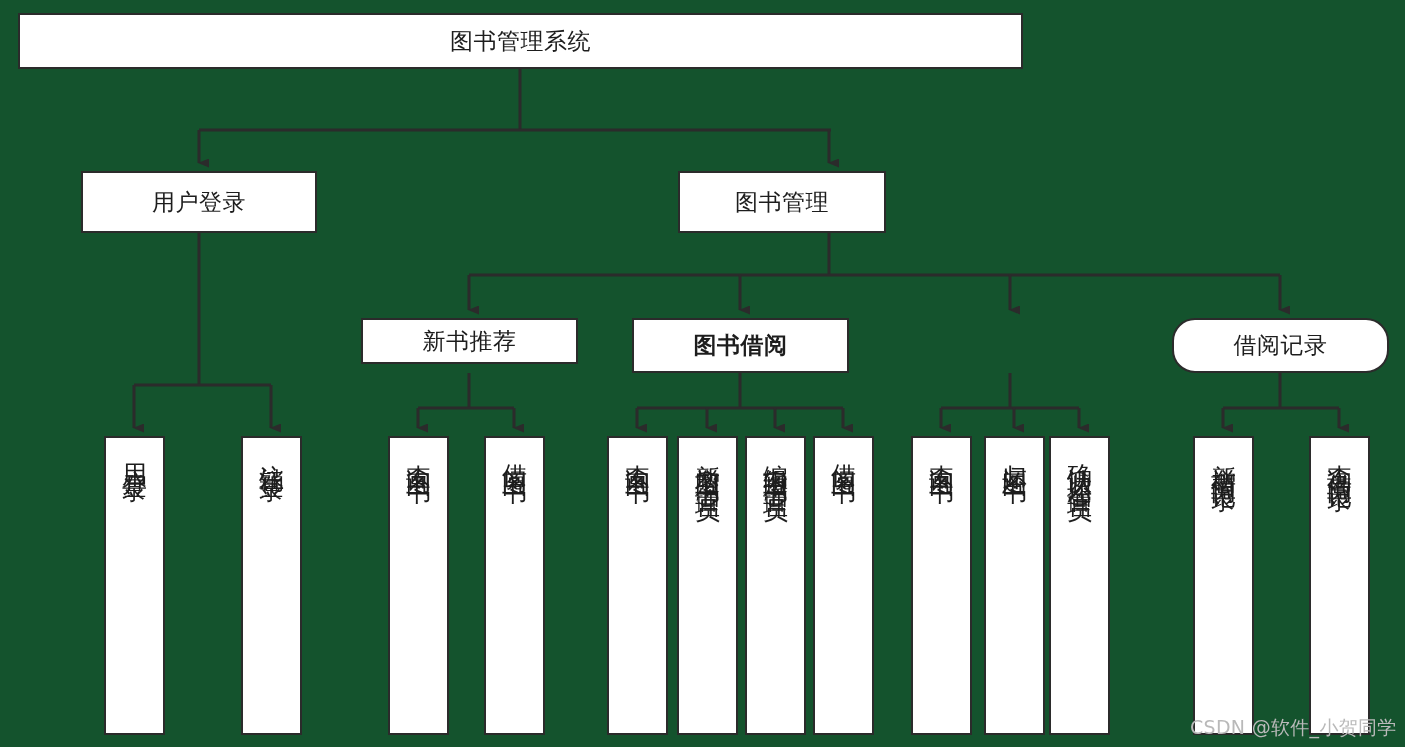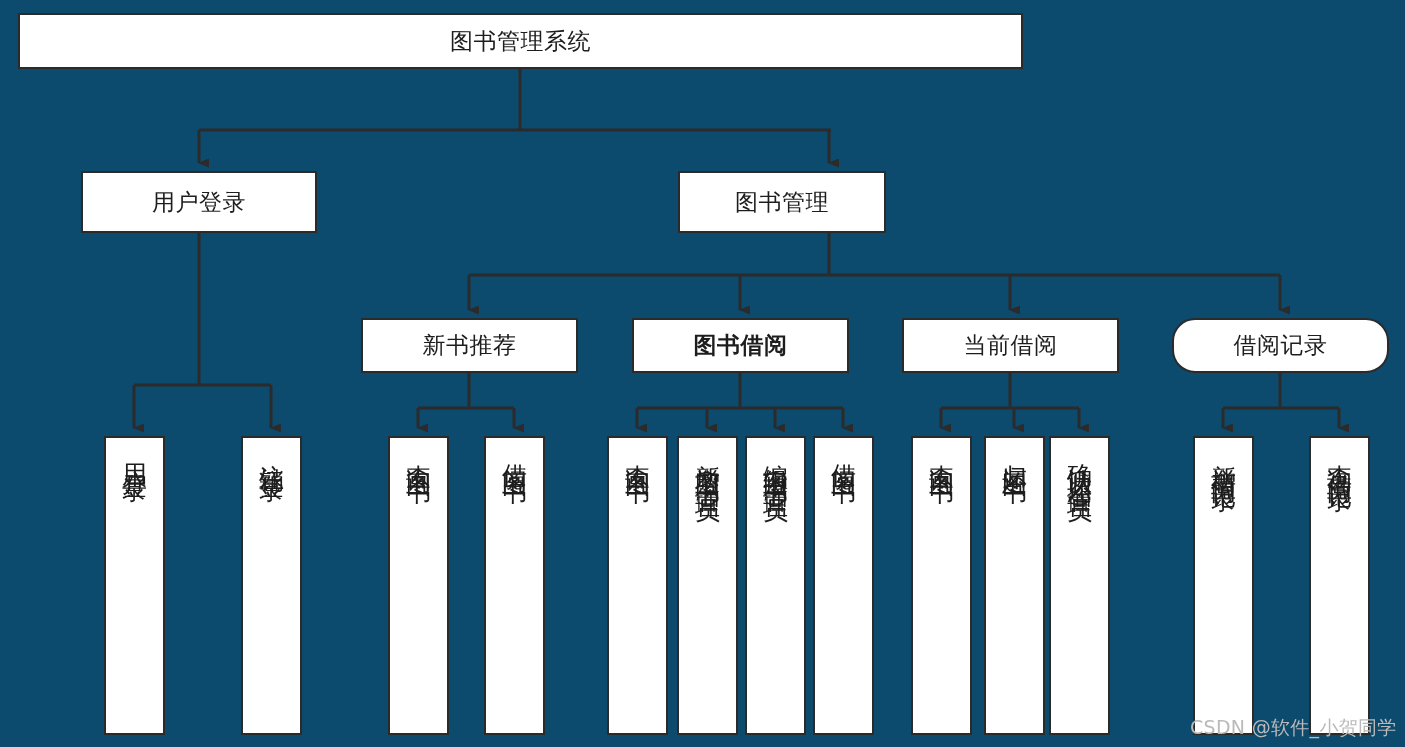--- a/index.html
+++ b/index.html
@@ -8,21 +8,21 @@
     padding: 0;
     background: #ffffff;
   }
   body {
     font-family: "DejaVu Sans", "Liberation Sans", sans-serif;
   }
   #diagram-canvas {
     position: relative;
     width: 1405px;
     height: 747px;
-    background: #0c4a6e;
+    background: #14532d;
     overflow: hidden;
   }
   #edge-layer {
     position: absolute;
     left: 0;
     top: 0;
     width: 1405px;
     height: 747px;
   }
   .node {
@@ -127,28 +127,25 @@
     <span class="node-label">图书管理系统</span>
   </div>
 
   <div class="node horizontal" style="left:81px; top:171px; width:236px; height:62px;">
     <span class="node-label">用户登录</span>
   </div>
   <div class="node horizontal" style="left:678px; top:171px; width:208px; height:62px;">
     <span class="node-label">图书管理</span>
   </div>
 
-  <div class="node horizontal" style="left:361px; top:318px; width:217px; height:55px;">
+  <div class="node horizontal" style="left:361px; top:318px; width:217px; height:46px;">
     <span class="node-label">新书推荐</span>
   </div>
   <div class="node horizontal" style="left:632px; top:318px; width:217px; height:55px;font-weight:bold;">
     <span class="node-label">图书借阅</span>
-  </div>
-  <div class="node horizontal" style="left:902px; top:318px; width:217px; height:55px;">
-    <span class="node-label">当前借阅</span>
   </div>
   <div class="node horizontal" style="left:1172px; top:318px; width:217px; height:55px;border-radius:23px;">
     <span class="node-label">借阅记录</span>
   </div>
 
   <div class="node vertical" style="left:104px; top:436px; width:61px; height:299px;">
     <span class="node-label">用户登录</span>
   </div>
   <div class="node vertical" style="left:241px; top:436px; width:61px; height:299px;">
     <span class="node-label">注销登录</span>

